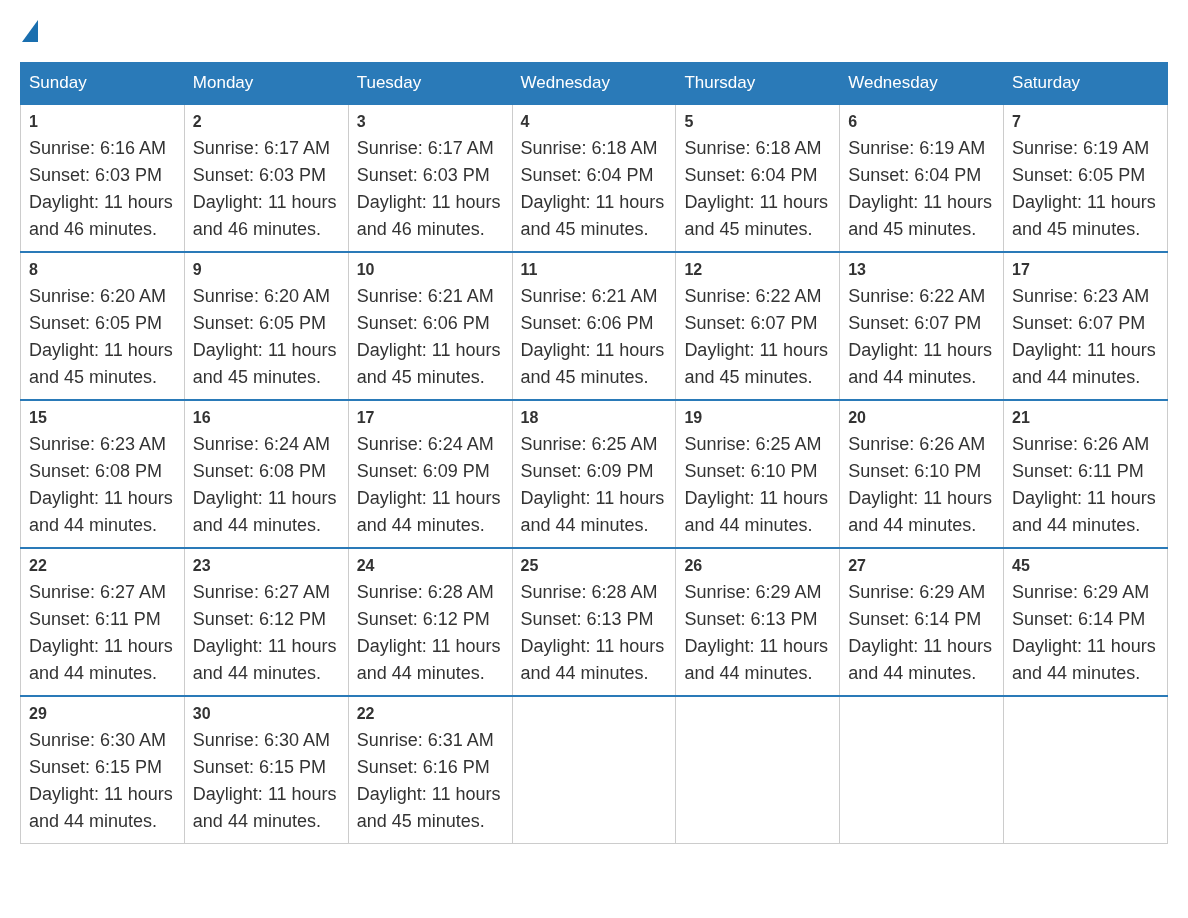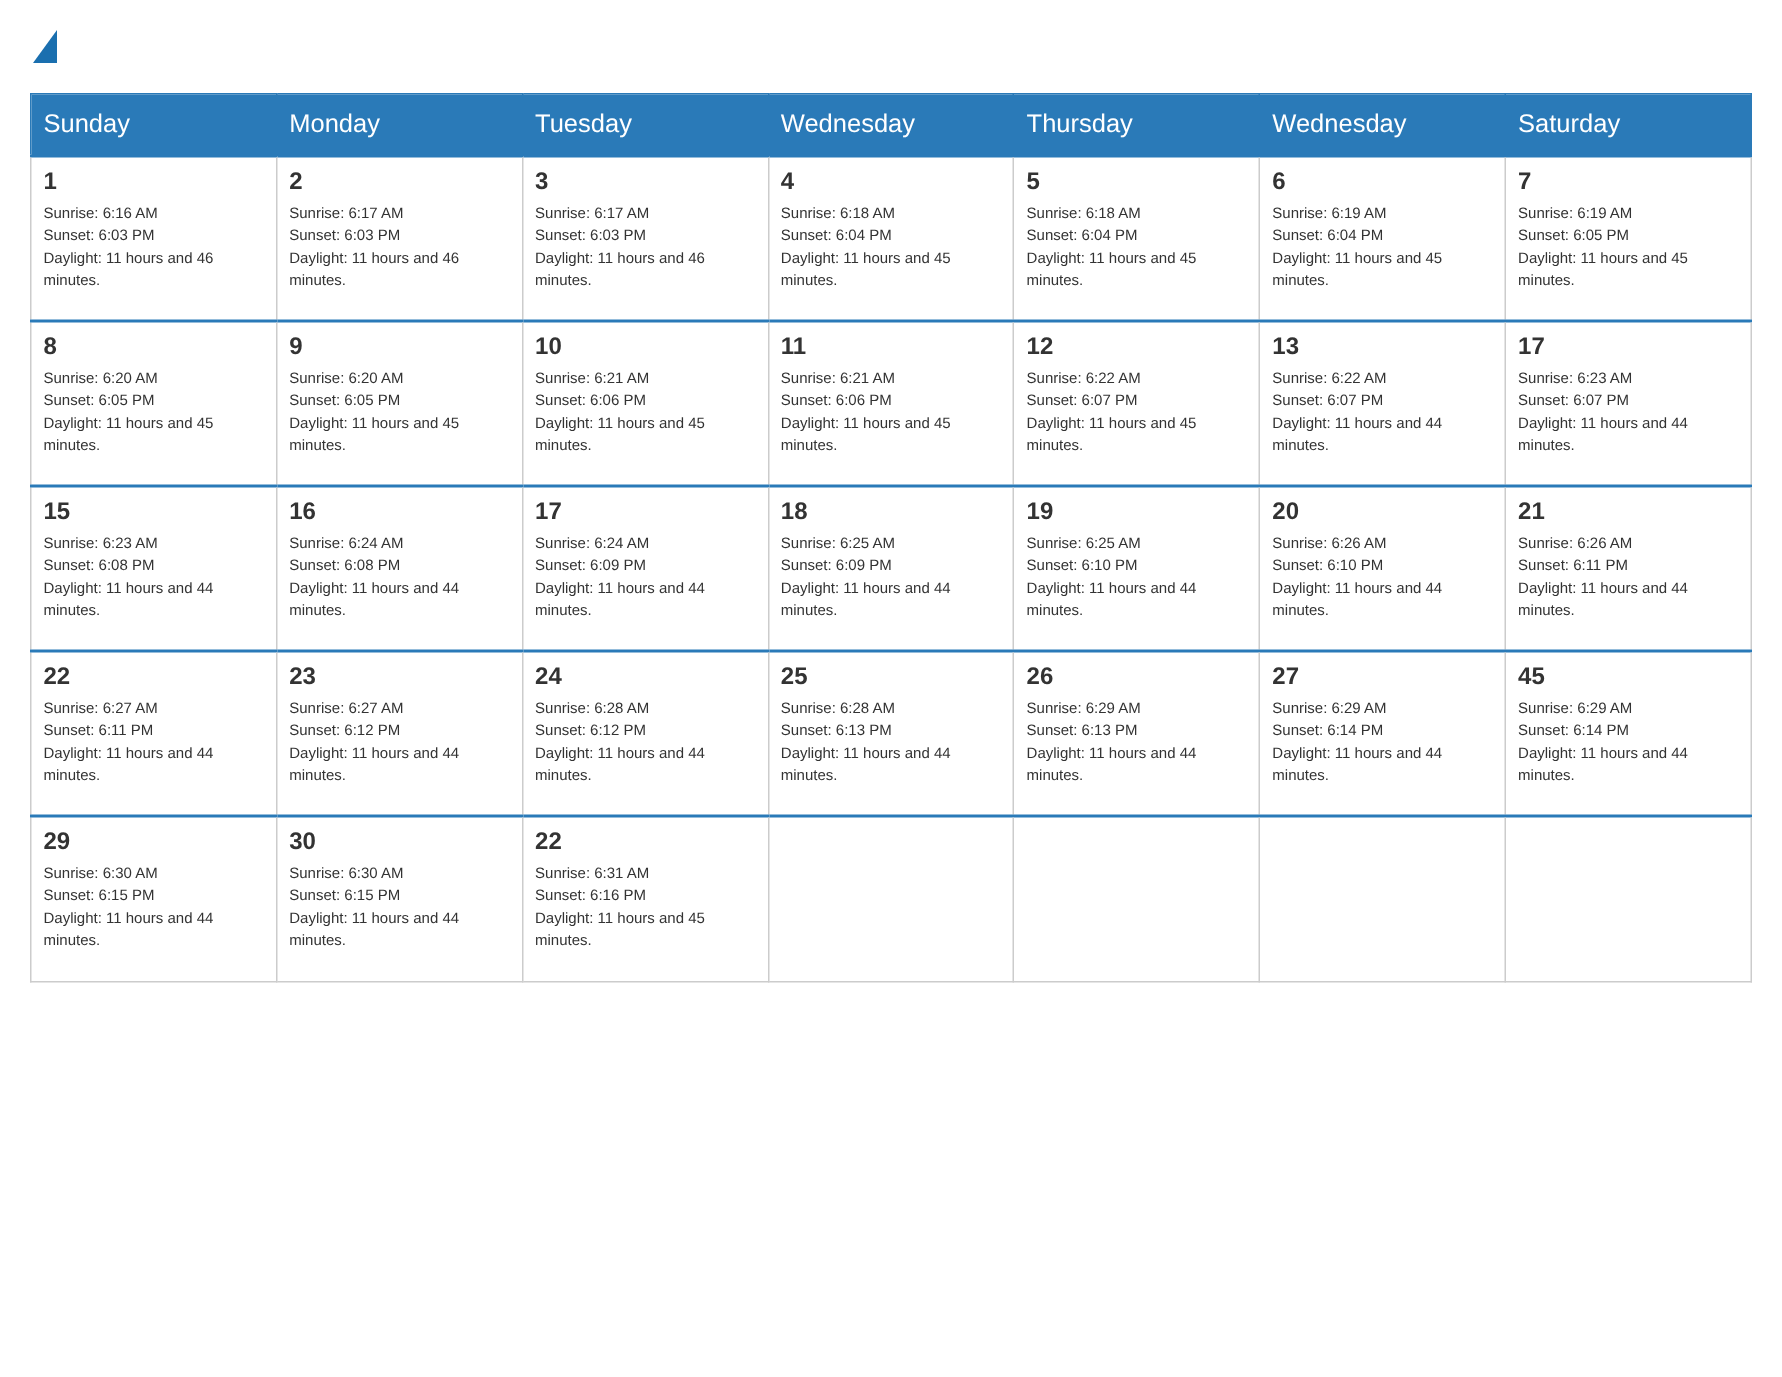--- a/index.html
+++ b/index.html
@@ -77,21 +77,21 @@
       color: #333;
       height: 110px;
     }
     .day-number {
       font-size: 16px;
       font-weight: bold;
       margin-bottom: 4px;
       display: block;
     }
     .day-info {
-      font-size: 10px;
+      font-size: 18px;
       line-height: 1.5;
       color: #333;
     }
     .empty-cell {
       border: 1px solid #ccc;
       border-top: 2px solid #2a7ab8;
     }
     .week-row td {
       border-top: 2px solid #2a7ab8;
     }

